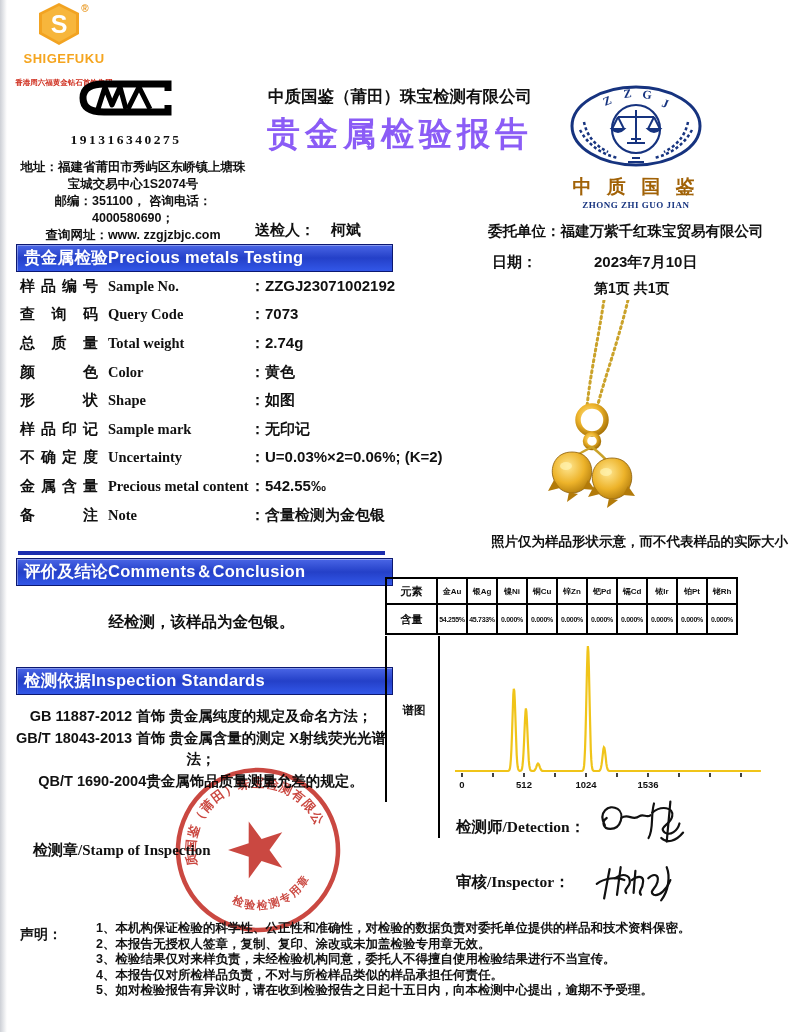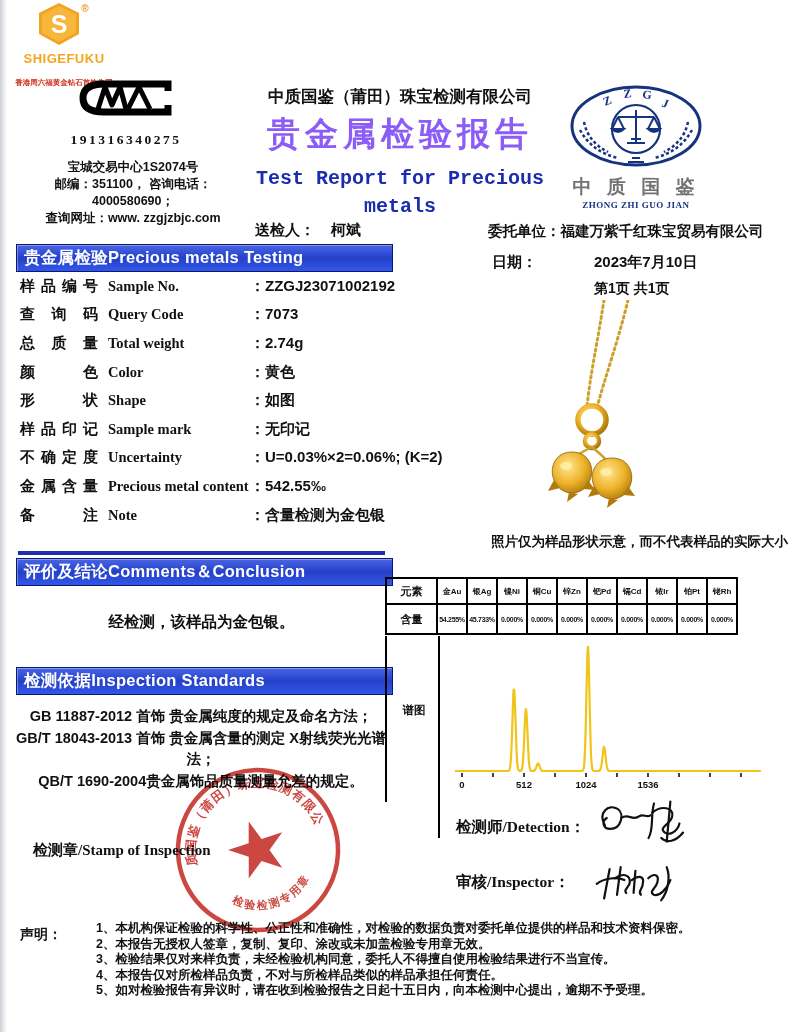--- a/index.html
+++ b/index.html
@@ -21,21 +21,21 @@
   
   .title-block{position:absolute;left:232px;top:86px;width:336px;text-align:center;}
   .company{font-weight:bold;font-size:16.5px;white-space:nowrap;}
   .title-cn{color:#8b5cf6;font-weight:bold;font-size:33px;letter-spacing:5px;margin-top:4px;white-space:nowrap;}
   .title-en{color:#1b2dae;font-weight:bold;font-size:20px;line-height:28px;margin-top:8px;
             font-family:"Liberation Mono","DejaVu Sans Mono",monospace;}
   .sender{position:absolute;left:255px;top:221px;display:flex;gap:16px;
           font-weight:bold;font-size:15px;}
   
   .zzgj-block{position:absolute;left:566px;top:84px;width:140px;text-align:center;}
-  .zzgj-cn{color:#737373;font-weight:bold;font-size:19px;letter-spacing:5px;margin-top:2px;white-space:nowrap;}
+  .zzgj-cn{color:#a16207;font-weight:bold;font-size:19px;letter-spacing:5px;margin-top:2px;white-space:nowrap;}
   .zzgj-en{color:#16337f;font-weight:bold;font-size:9px;letter-spacing:.5px;
            font-family:"Liberation Serif",serif;}
   .client{position:absolute;left:488px;top:222px;font-weight:bold;font-size:14.5px;white-space:nowrap;}
   .date-label{position:absolute;left:492px;top:253px;font-weight:bold;font-size:15px;}
   .date-value{position:absolute;left:594px;top:253px;font-weight:bold;font-size:15px;}
   .page-info{position:absolute;left:594px;top:280px;font-weight:bold;font-size:14px;}
   
   .bar{position:absolute;left:16px;width:368px;height:26px;
        background:linear-gradient(180deg,#4a66e6 0%,#2440c8 50%,#3257e8 100%);
        border:1px solid #0c1870;box-shadow:inset 1px 1px 0 rgba(255,255,255,.35);
@@ -102,33 +102,30 @@
   <div class="cma">
     <svg width="112" height="44" viewBox="0 0 112 44">
       <path d="M98,15 V8 H34 Q13,8 13,22 Q13,36 34,36 H98 V29" fill="none" stroke="#000" stroke-width="7"></path>
       <path d="M28,33 L35,11 L42,29 L50,11 L56,33" fill="none" stroke="#000" stroke-width="5" stroke-linejoin="round"></path>
       <path d="M58,33 L69,11 L80,33" fill="none" stroke="#000" stroke-width="5" stroke-linejoin="round"></path>
     </svg>
     <div class="cma-number">191316340275</div>
   </div>
 
   <div class="contact">
+      <div>地址：福建省莆田市秀屿区东峤镇上塘珠</div>
       <div>宝城交易中心1S2074号</div>
       <div>邮编：351100，  咨询电话：</div>
       <div>4000580690；</div>
       <div>查询网址：www. zzgjzbjc.com</div>
     </div>
 
   <div class="title-block">
     <div class="company">中质国鉴（莆田）珠宝检测有限公司</div>
     <div class="title-cn">贵金属检验报告</div>
-    <div class="title-en">
-      <div>Test Report for Precious</div>
-      <div>metals</div>
-    </div>
   </div>
   <div class="sender">
     <span>送检人：</span>
     <span>柯斌</span>
   </div>
 
   <div class="zzgj-block">
     <svg width="136" height="84" viewBox="0 0 136 84">
       <ellipse cx="68" cy="42" rx="64" ry="39" fill="none" stroke="#16337f" stroke-width="3"></ellipse>
       <text class="zzgj-letter" x="37" y="22" transform="rotate(-22 37 22)">Z</text>

